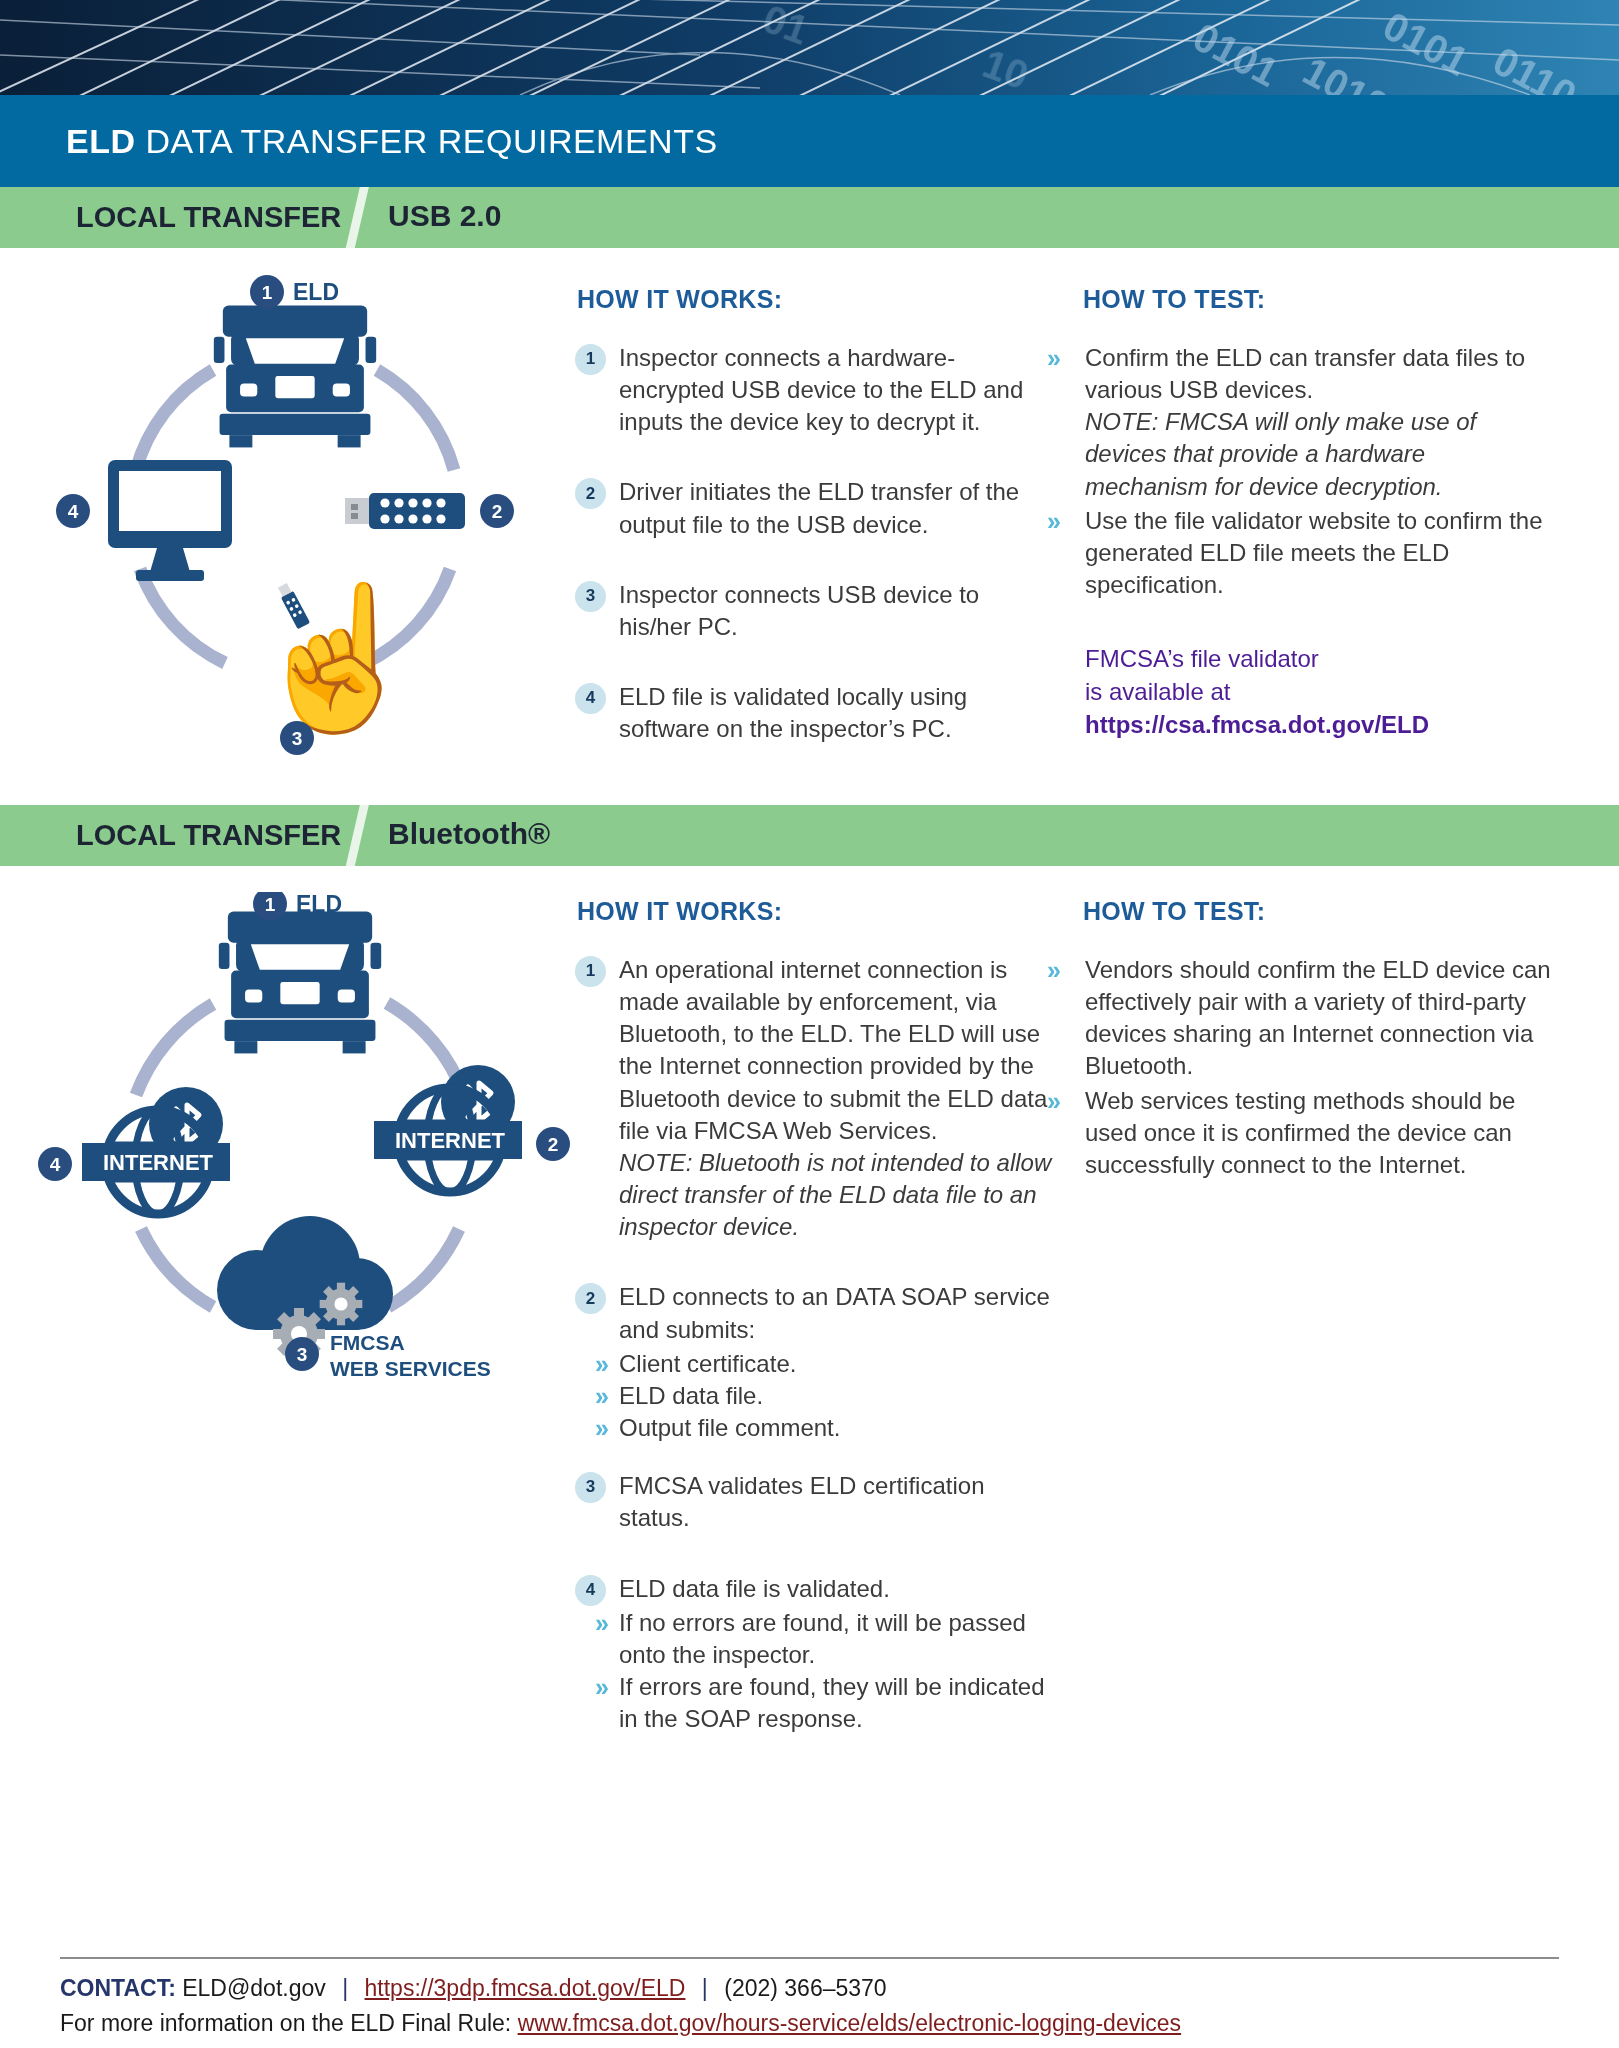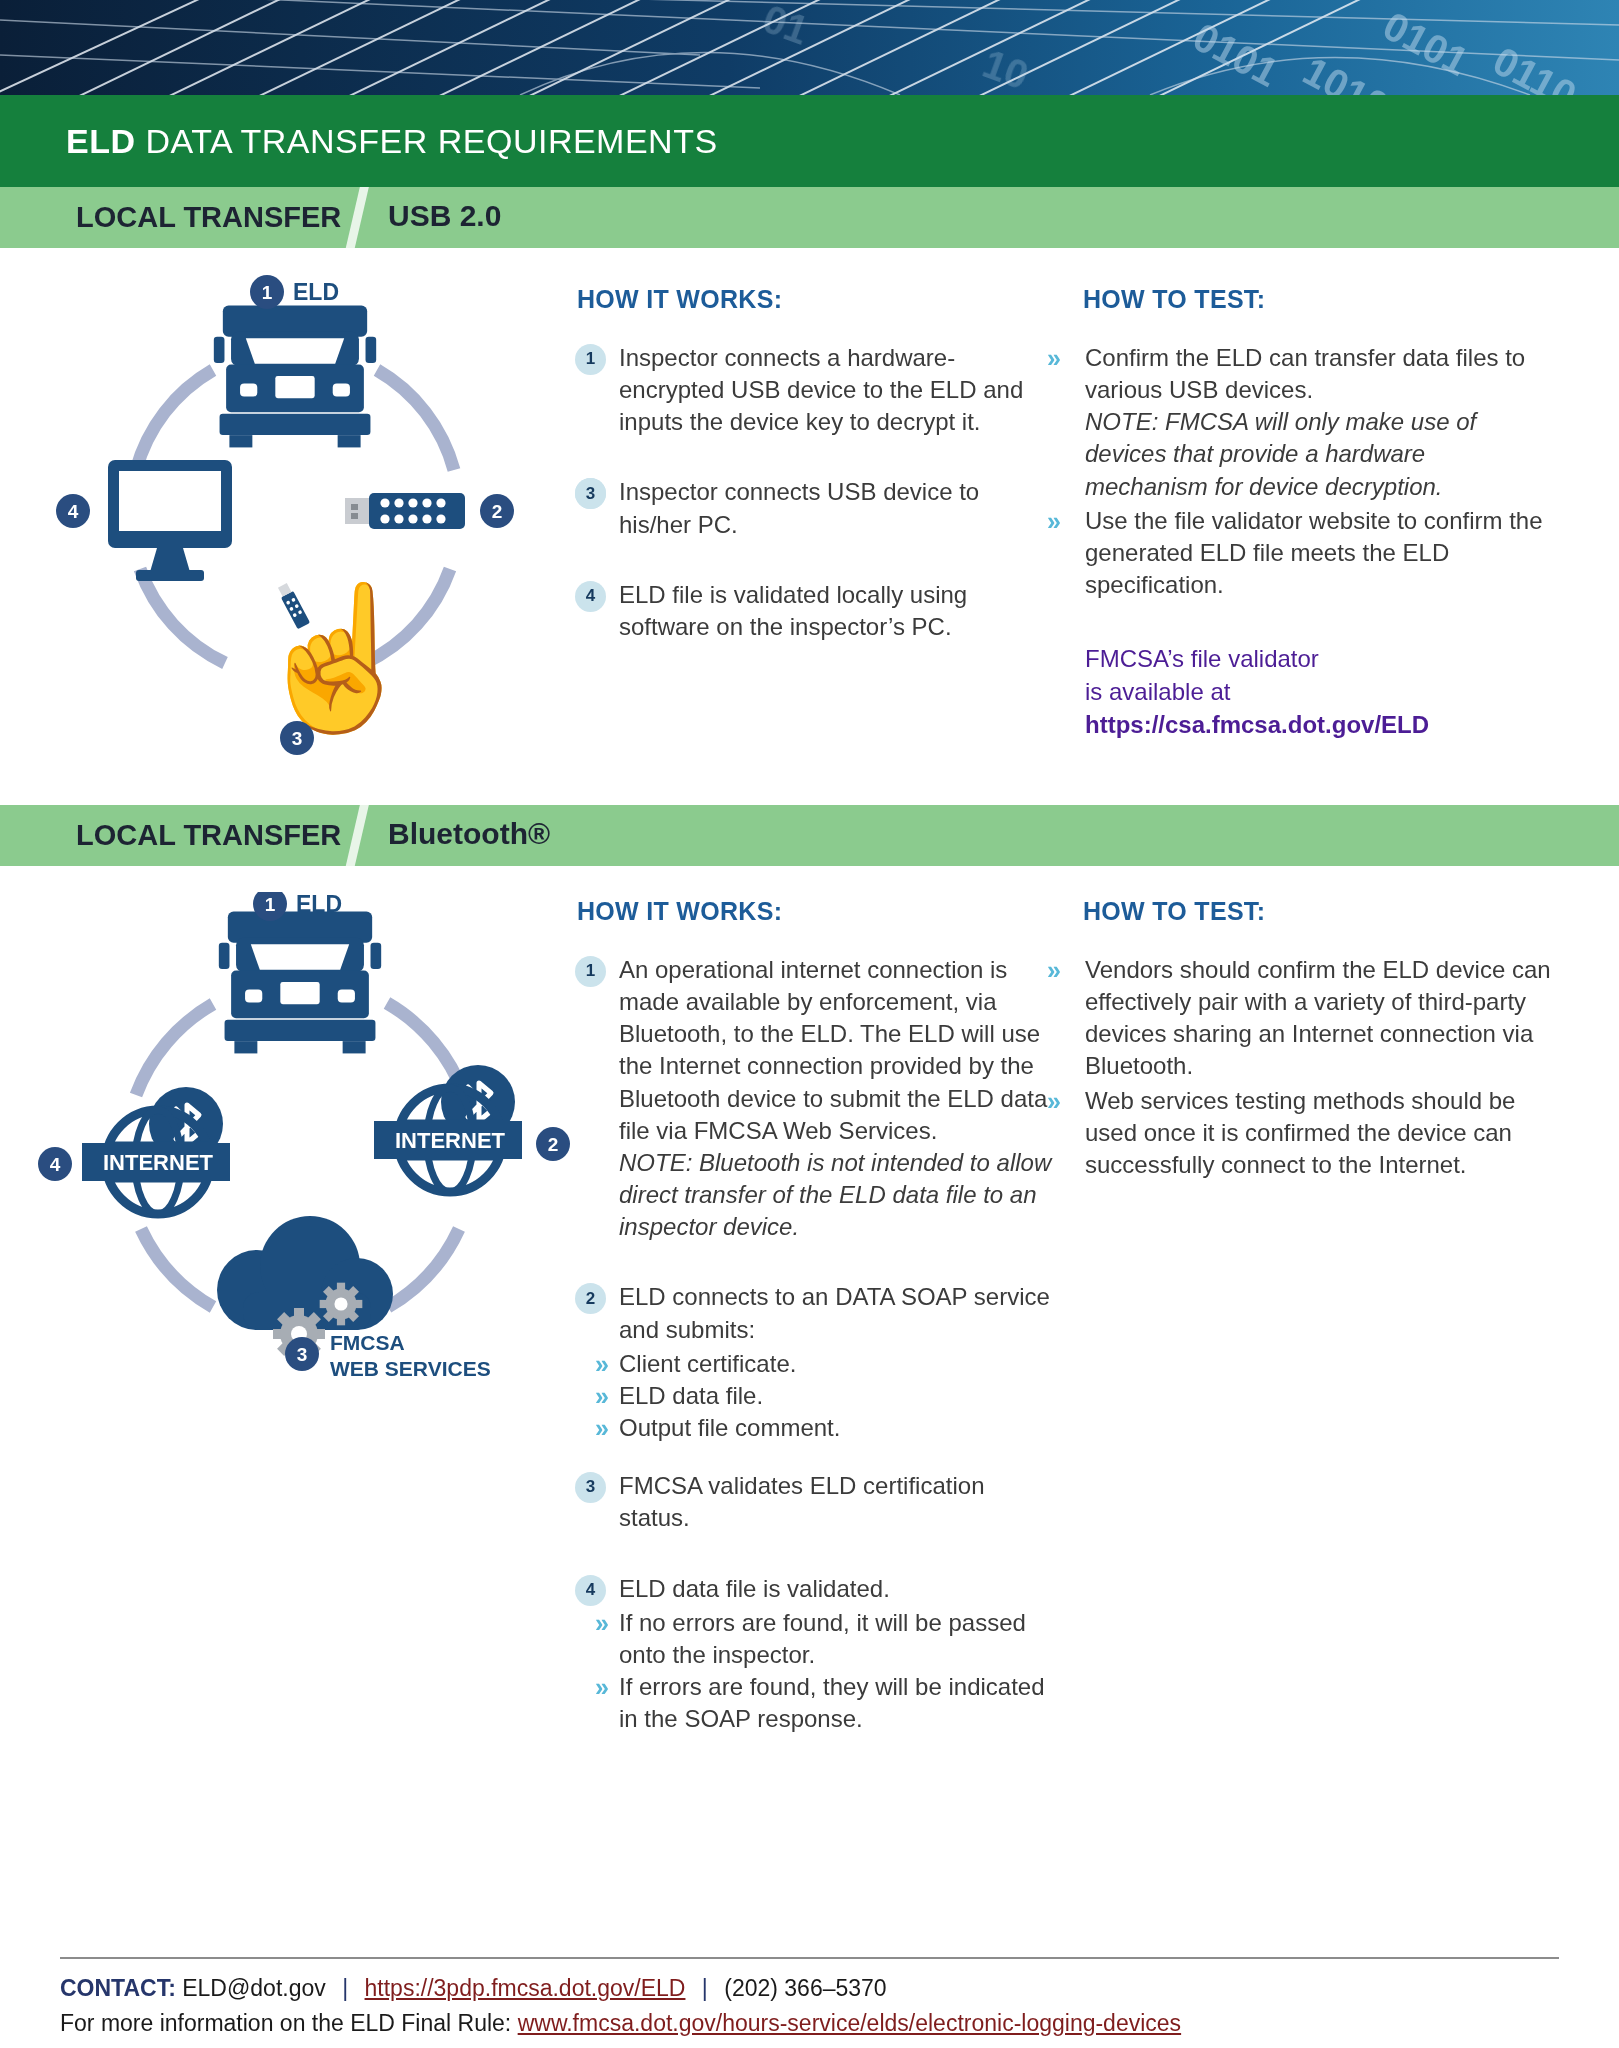--- a/index.html
+++ b/index.html
@@ -4,21 +4,21 @@
 <style>
   html,body{margin:0;padding:0;background:#ffffff;}
   #page{position:relative;width:1619px;height:2048px;background:#ffffff;overflow:hidden;
         font-family:"Liberation Sans",sans-serif;}
   svg{font-family:"Liberation Sans",sans-serif;}
 
   
   .banner{position:absolute;left:0;top:0;width:1619px;height:95px;}
 
   
-  .titlebar{position:absolute;left:0;top:95px;width:1619px;height:92px;background:#15803d;
+  .titlebar{position:absolute;left:0;top:95px;width:1619px;height:92px;background:#0369a1;
             display:flex;align-items:center;}
   .titlebar .title{color:#ffffff;font-size:34px;letter-spacing:.5px;margin-left:66px;font-weight:400;}
   .titlebar .title b{font-weight:800;}
 
   
   .greenbar{position:absolute;left:0;width:1619px;height:61px;background:#8bcb8e;overflow:hidden;padding-left:20px;}
   .greenbar .kind{position:absolute;left:76px;top:14px;font-size:29px;font-weight:800;color:#1d2433;}
   .greenbar .method{position:absolute;left:388px;top:12px;font-size:30px;font-weight:800;color:#1d2433;}
   .greenbar .divider{position:absolute;left:352px;top:-6px;width:9px;height:80px;
                      background:rgba(255,255,255,.8);transform:skewX(-13deg);}
@@ -210,20 +210,21 @@
     </svg>
 
     <div class="col" style="left:575px;top:37px;width:470px;">
       <p class="h-blue">HOW IT WORKS:</p>
       <div class="step">
         <span class="badge">1</span>
         <span>Inspector connects a hardware-encrypted USB device to the ELD and inputs the device key to decrypt it.</span>
       </div>
       <div class="step">
         <span class="badge">2</span>
+        <span>Driver initiates the ELD transfer of the output file to the USB device.</span>
       </div>
       <div class="step">
         <span class="badge">3</span>
         <span>Inspector connects USB device to his/her PC.</span>
       </div>
       <div class="step">
         <span class="badge">4</span>
         <span>ELD file is validated locally using software on the inspector’s PC.</span>
       </div>
     </div>

